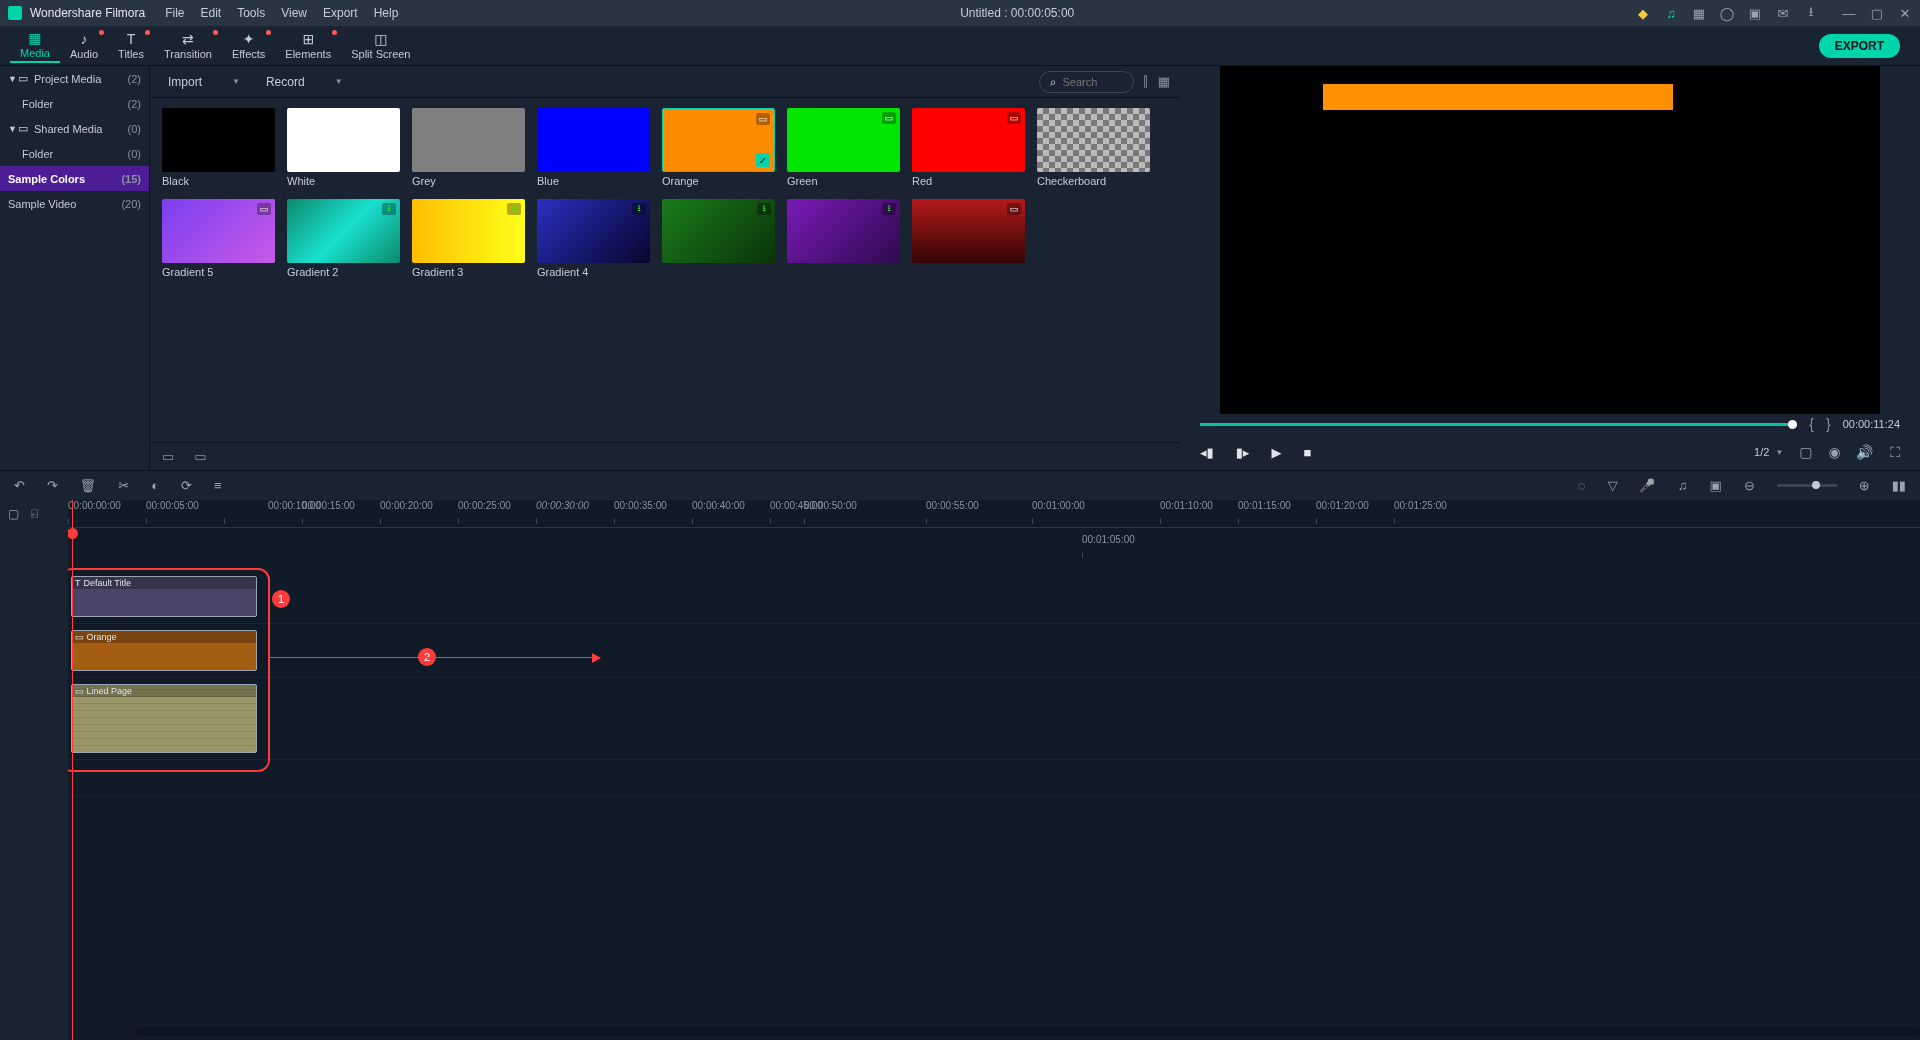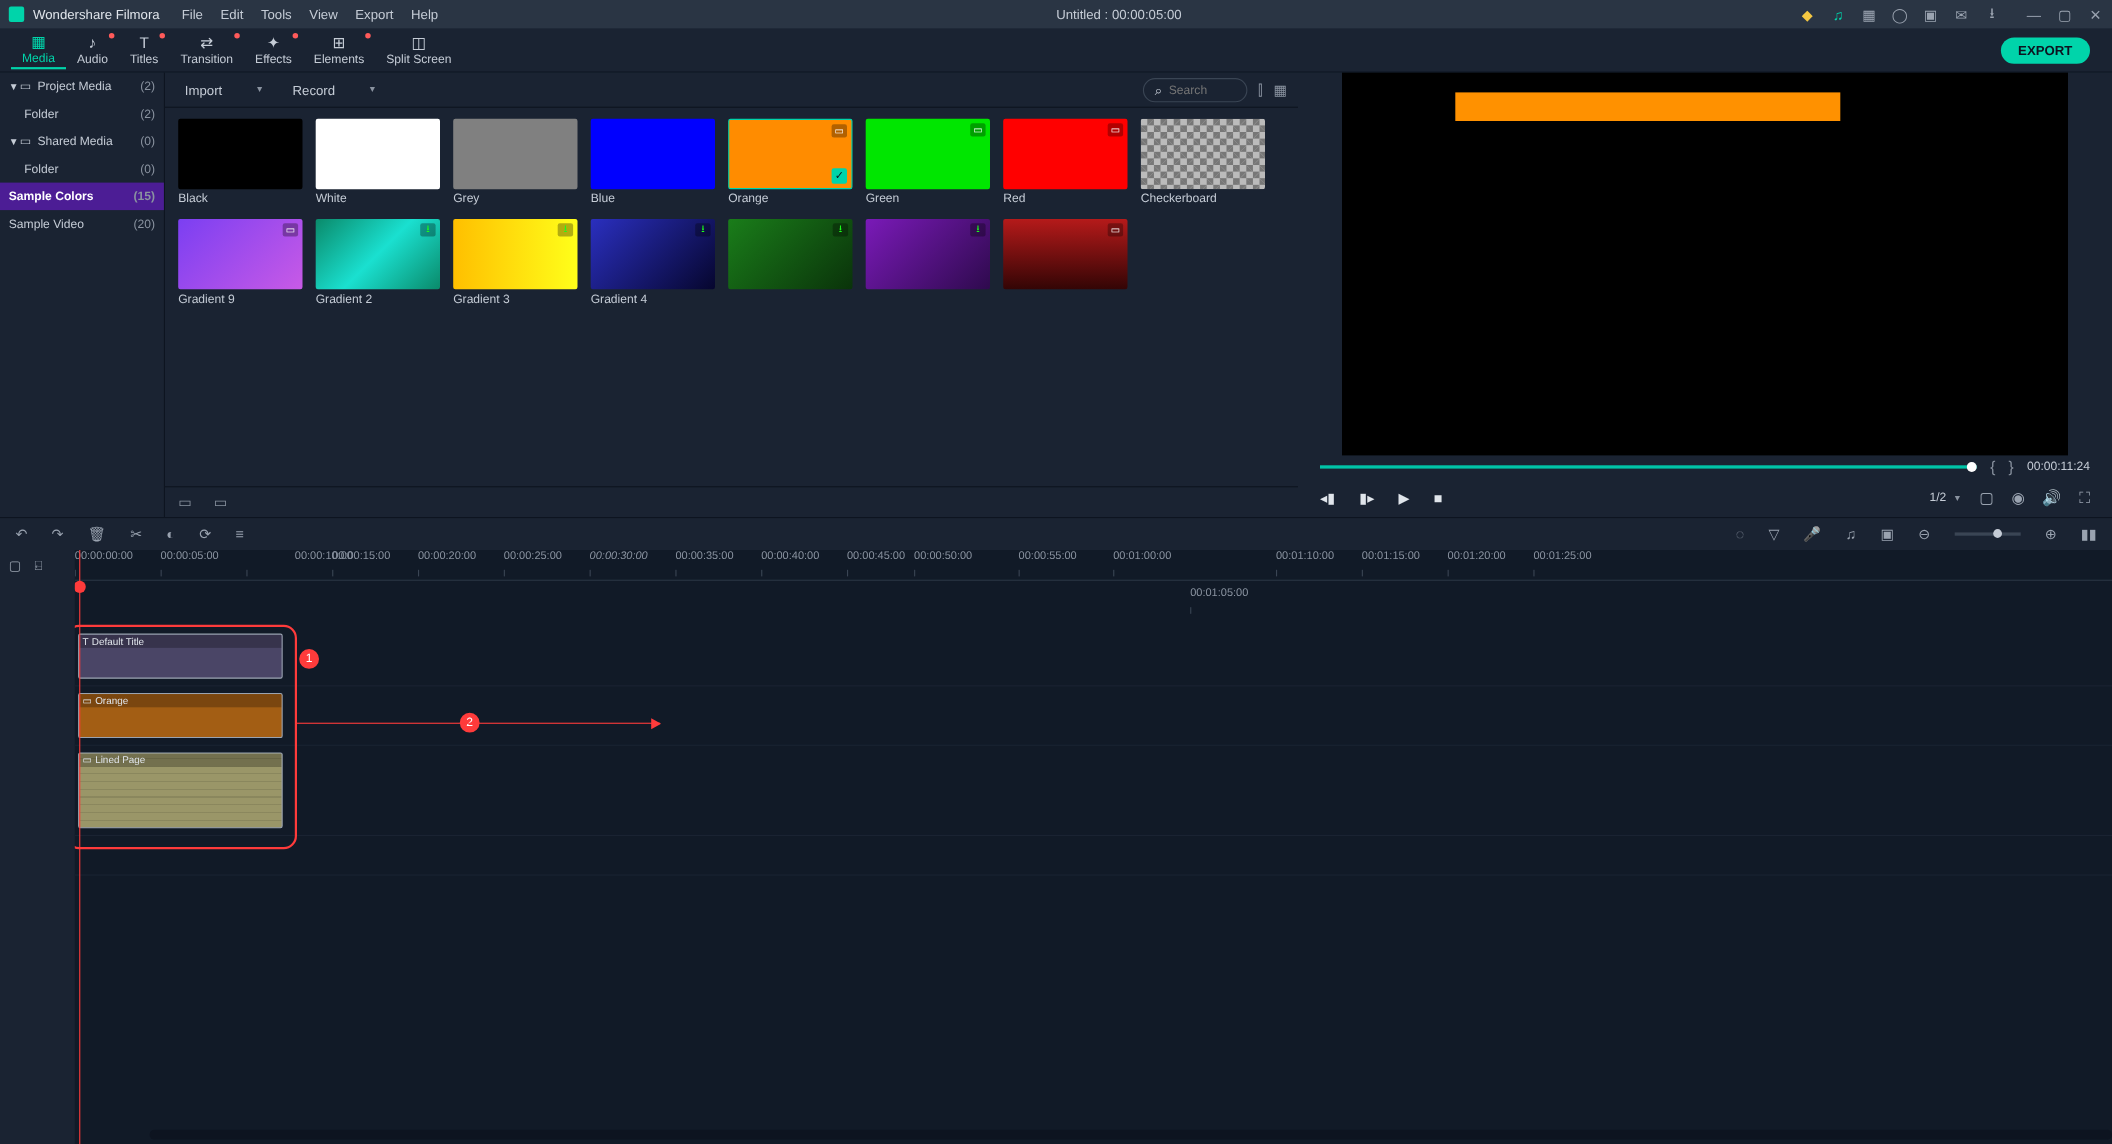--- a/index.html
+++ b/index.html
@@ -269,21 +269,21 @@
             <div class="name">Red</div>
           </div>
           <div class="swatch">
             <div class="thumb cb"></div>
             <div class="name">Checkerboard</div>
           </div>
           <div class="swatch">
             <div class="thumb" style="background: linear-gradient(135deg, rgb(123, 63, 242), rgb(200, 90, 230));">
               <div class="badge">▭</div>
             </div>
-            <div class="name">Gradient 9</div>
+            <div class="name">Gradient 5</div>
           </div>
           <div class="swatch">
             <div class="thumb" style="background: linear-gradient(135deg, rgb(10, 138, 106), rgb(26, 224, 208), rgb(10, 138, 106));">
               <div class="badge green">⭳</div>
             </div>
             <div class="name">Gradient 2</div>
           </div>
           <div class="swatch">
             <div class="thumb" style="background: linear-gradient(90deg, rgb(255, 191, 0), rgb(255, 255, 26));">
               <div class="badge green">⭳</div>
@@ -385,23 +385,23 @@
           <div class="tick" style="left: 0px;">00:00:00:00</div>
           <div class="tick" style="left: 78px;">00:00:05:00</div>
           <div class="tick" style="left: 156px; padding-left: 44px;">00:00:10:00</div>
           <div class="tick" style="left: 234px;">00:00:15:00</div>
           <div class="tick" style="left: 312px;">00:00:20:00</div>
           <div class="tick" style="left: 390px;">00:00:25:00</div>
           <div class="tick" style="left: 468px; font-style: italic;">00:00:30:00</div>
           <div class="tick" style="left: 546px;">00:00:35:00</div>
           <div class="tick" style="left: 624px;">00:00:40:00</div>
           <div class="tick" style="left: 702px;">00:00:45:00</div>
-          <div class="tick" style="left: 736px; margin-left: 27px;">00:00:50:00</div>
+          <div class="tick" style="left: 736px;">00:00:50:00</div>
           <div class="tick" style="left: 858px;">00:00:55:00</div>
-          <div class="tick" style="left: 944px;">00:01:00:00</div>
+          <div class="tick" style="left: 964px;">00:01:00:00</div>
           <div class="tick" style="left: 1014px; margin-top: 34px;">00:01:05:00</div>
           <div class="tick" style="left: 1092px;">00:01:10:00</div>
           <div class="tick" style="left: 1170px;">00:01:15:00</div>
           <div class="tick" style="left: 1248px;">00:01:20:00</div>
           <div class="tick" style="left: 1326px;">00:01:25:00</div>
         </div>
       <div class="playhead" style="left:4px">
           <div class="head"></div>
         </div>
 

